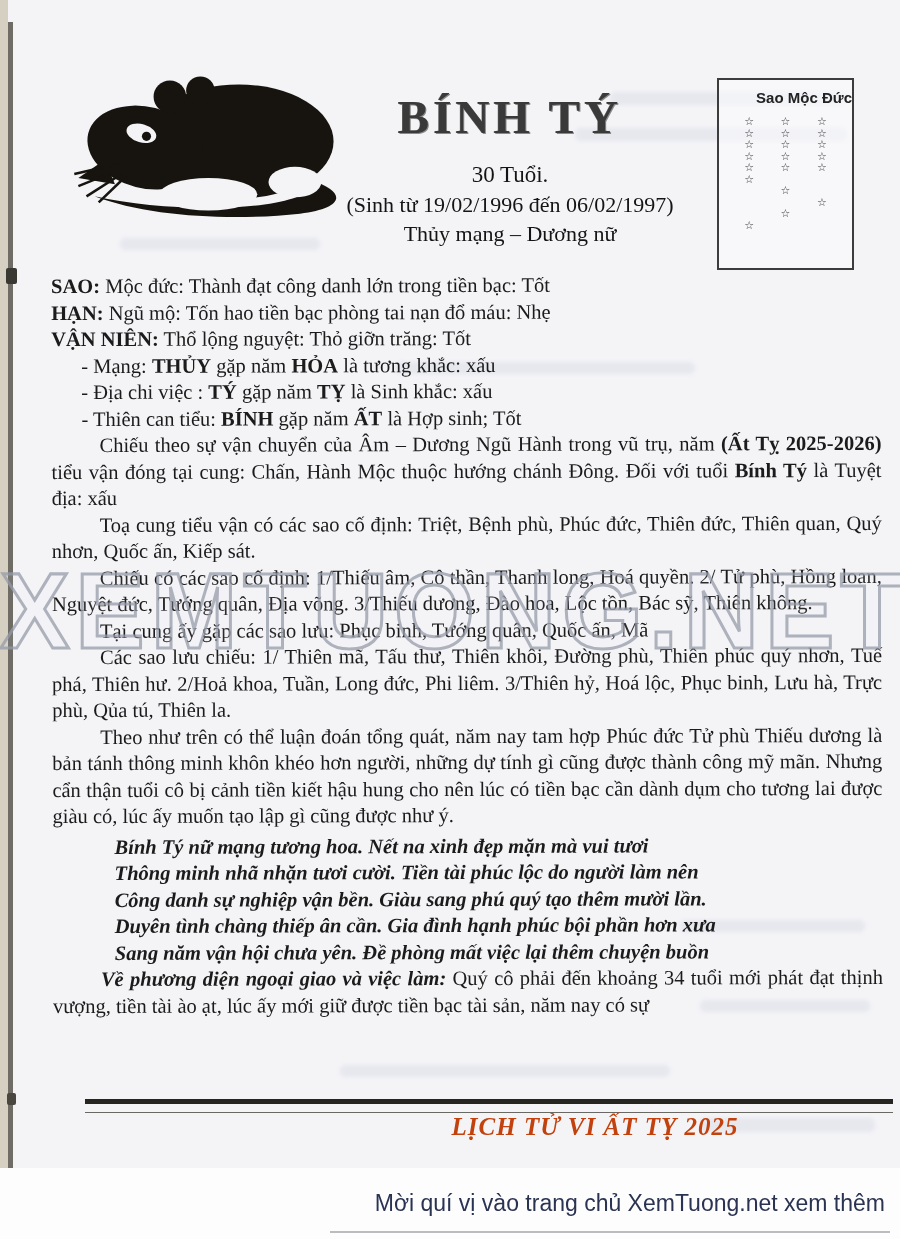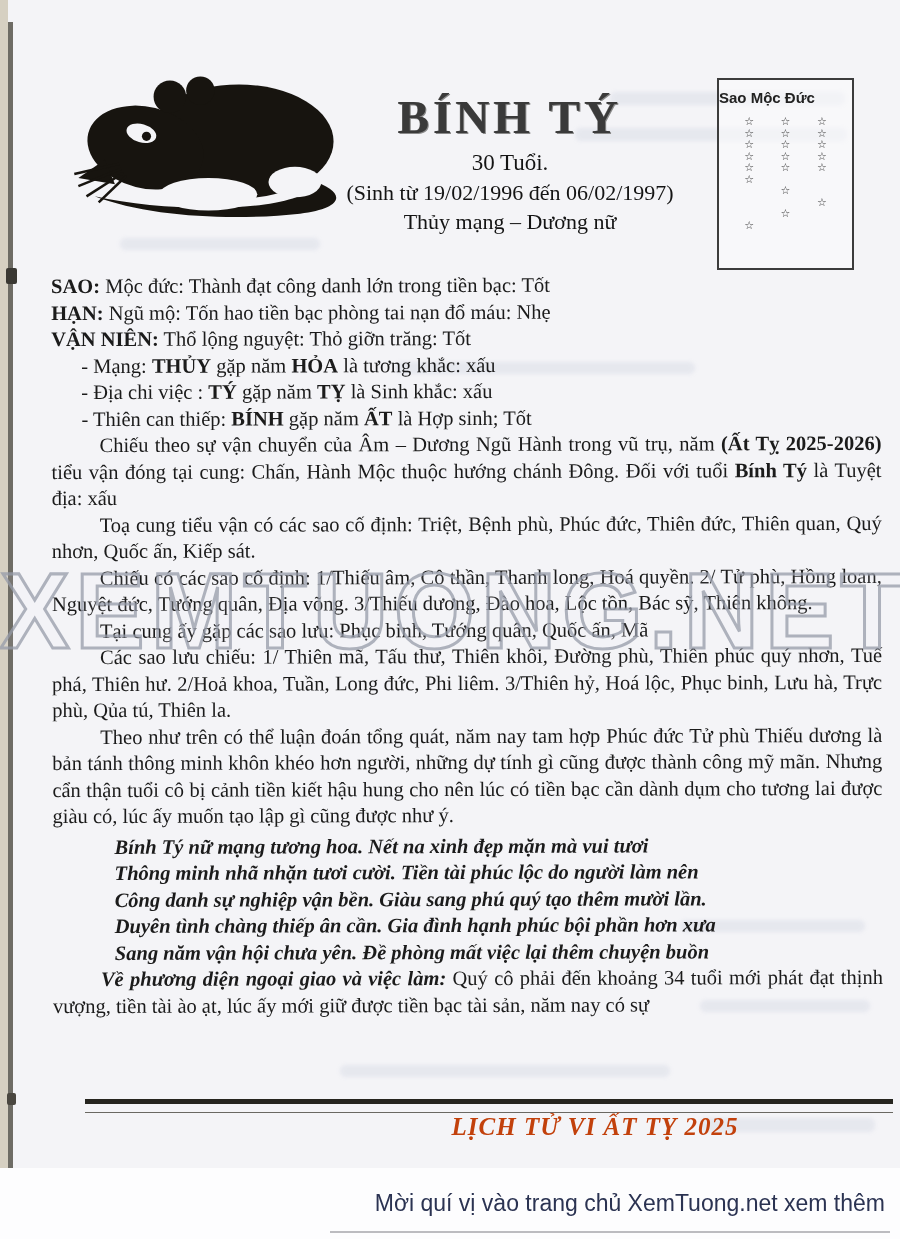--- a/index.html
+++ b/index.html
@@ -16,27 +16,27 @@
   .edge-bump2{position:absolute;left:7px;top:1093px;width:9px;height:12px;background:#4a4740;border-radius:2px;}
   .bleed{position:absolute;background:rgba(110,125,170,0.10);filter:blur(2px);border-radius:6px;pointer-events:none;}
   
   .rat{position:absolute;left:56px;top:66px;width:305px;height:158px;}
   .header{position:absolute;left:285px;top:90px;width:450px;text-align:center;}
   .zodiac-title{
     font-size:47px;font-weight:bold;letter-spacing:4px;color:#3a3a3a;
     text-shadow:1px 1px 0 #8a8a8a, -0.5px -0.5px 0 #777;line-height:54px;
   }
   .hline{font-size:22px;line-height:29px;color:#141414;}
-  .age-line{font-size:23px;line-height:30px;margin-top:4px;}
+  .age-line{font-size:23px;line-height:30px;margin-top:16px;}
   
   .starbox{
     position:absolute;left:717px;top:78px;width:137px;height:192px;
     border:2px solid #3c3c3c;background:rgba(250,250,252,0.6);box-sizing:border-box;
   }
-  .starbox-title{font-family:"Liberation Sans",sans-serif;font-weight:bold;font-size:15px;text-align:left;margin-top:9px;color:#222;}
+  .starbox-title{font-family:"Liberation Sans",sans-serif;font-weight:bold;font-size:15px;text-align:right;margin-top:9px;color:#222;}
   .star-grid{margin-top:10px;padding:0 12px;}
   .srow{display:flex;height:11.5px;}
   .scell{flex:1;text-align:center;font-size:11px;line-height:11.5px;color:#3d3d3d;}
   
   .content{
     position:absolute;left:52px;top:272px;width:830px;
     font-size:20.5px;line-height:26.5px;transform:rotate(-0.15deg);
   }
   .content p{margin:0;}
   .attr-line b{font-weight:bold;}
@@ -175,21 +175,21 @@
     </div>
 </div>
 
 <div class="content">
   <p class="attr-line"><b>SAO:</b><span> Mộc đức: Thành đạt công danh lớn trong tiền bạc: Tốt</span></p>
   <p class="attr-line"><b>HẠN:</b><span> Ngũ mộ: Tốn hao tiền bạc phòng tai nạn đổ máu: Nhẹ</span></p>
   <p class="attr-line"><b>VẬN NIÊN:</b><span> Thổ lộng nguyệt: Thỏ giỡn trăng: Tốt</span></p>
 
   <p class="conflict"><span>- Mạng: </span><b>THỦY</b><span> gặp năm </span><b>HỎA</b><span> là tương khắc: xấu</span></p>
   <p class="conflict"><span>- Địa chi việc : </span><b>TÝ</b><span> gặp năm </span><b>TỴ</b><span> là Sinh khắc: xấu</span></p>
-  <p class="conflict"><span>- Thiên can thiếp: </span><b>BÍNH</b><span> gặp năm </span><b>ẤT</b><span> là Hợp sinh; Tốt</span></p>
+  <p class="conflict"><span>- Thiên can tiểu: </span><b>BÍNH</b><span> gặp năm </span><b>ẤT</b><span> là Hợp sinh; Tốt</span></p>
 
   <p class="para"><span>Chiếu theo sự vận chuyển của Âm – Dương Ngũ Hành trong vũ trụ, năm </span><b>(Ất Tỵ 2025-2026)</b><span> tiểu vận đóng tại cung: Chấn, Hành Mộc thuộc hướng chánh Đông. Đối với tuổi </span><b>Bính Tý</b><span> là Tuyệt địa: xấu</span></p>
   <p class="para">Toạ cung tiểu vận có các sao cố định: Triệt, Bệnh phù, Phúc đức, Thiên đức, Thiên quan, Quý nhơn, Quốc ấn, Kiếp sát.</p>
   <p class="para">Chiếu có các sao cố định: 1/Thiếu âm, Cô thần, Thanh long, Hoá quyền. 2/ Tử phù, Hồng loan, Nguyệt đức, Tướng quân, Địa võng. 3/Thiếu dương, Đào hoa, Lộc tồn, Bác sỹ, Thiên không.</p>
   <p class="noj">Tại cung ấy gặp các sao lưu: Phục binh, Tướng quân, Quốc ấn, Mã</p>
   <p class="para">Các sao lưu chiếu: 1/ Thiên mã, Tấu thư, Thiên khôi, Đường phù, Thiên phúc quý nhơn, Tuế phá, Thiên hư. 2/Hoả khoa, Tuần, Long đức, Phi liêm. 3/Thiên hỷ, Hoá lộc, Phục binh, Lưu hà, Trực phù, Qủa tú, Thiên la.</p>
   <p class="para">Theo như trên có thể luận đoán tổng quát, năm nay tam hợp Phúc đức Tử phù Thiếu dương là bản tánh thông minh khôn khéo hơn người, những dự tính gì cũng được thành công mỹ mãn. Nhưng cẩn thận tuổi cô bị cảnh tiền kiết hậu hung cho nên lúc có tiền bạc cần dành dụm cho tương lai được giàu có, lúc ấy muốn tạo lập gì cũng được như ý.</p>
 
   <div class="verse">
     <div>Bính Tý nữ mạng tương hoa. Nết na xinh đẹp mặn mà vui tươi</div>

